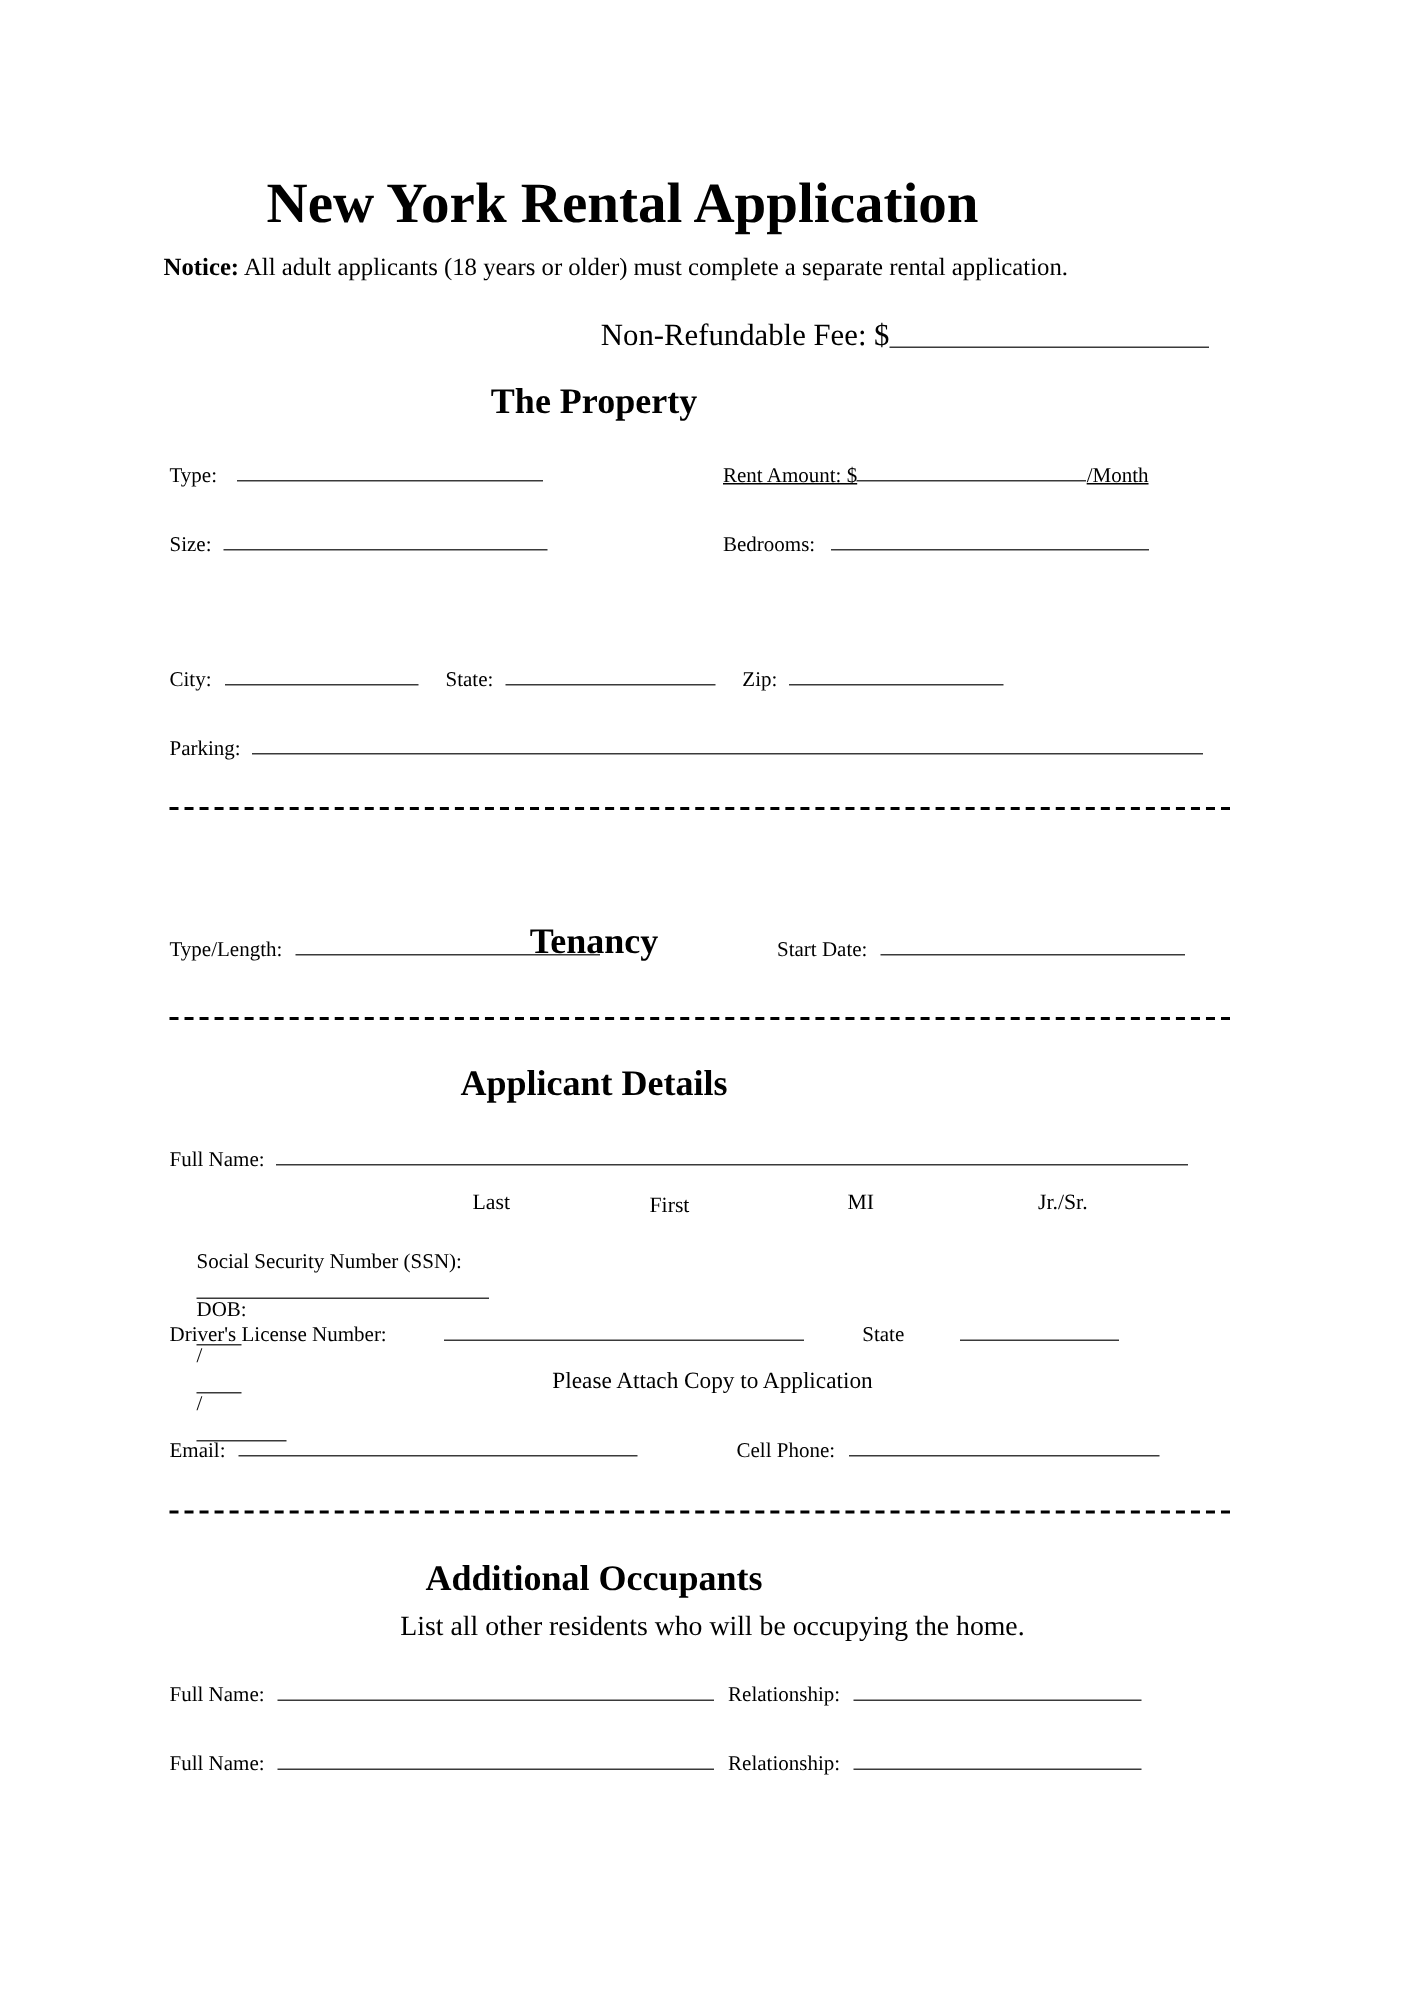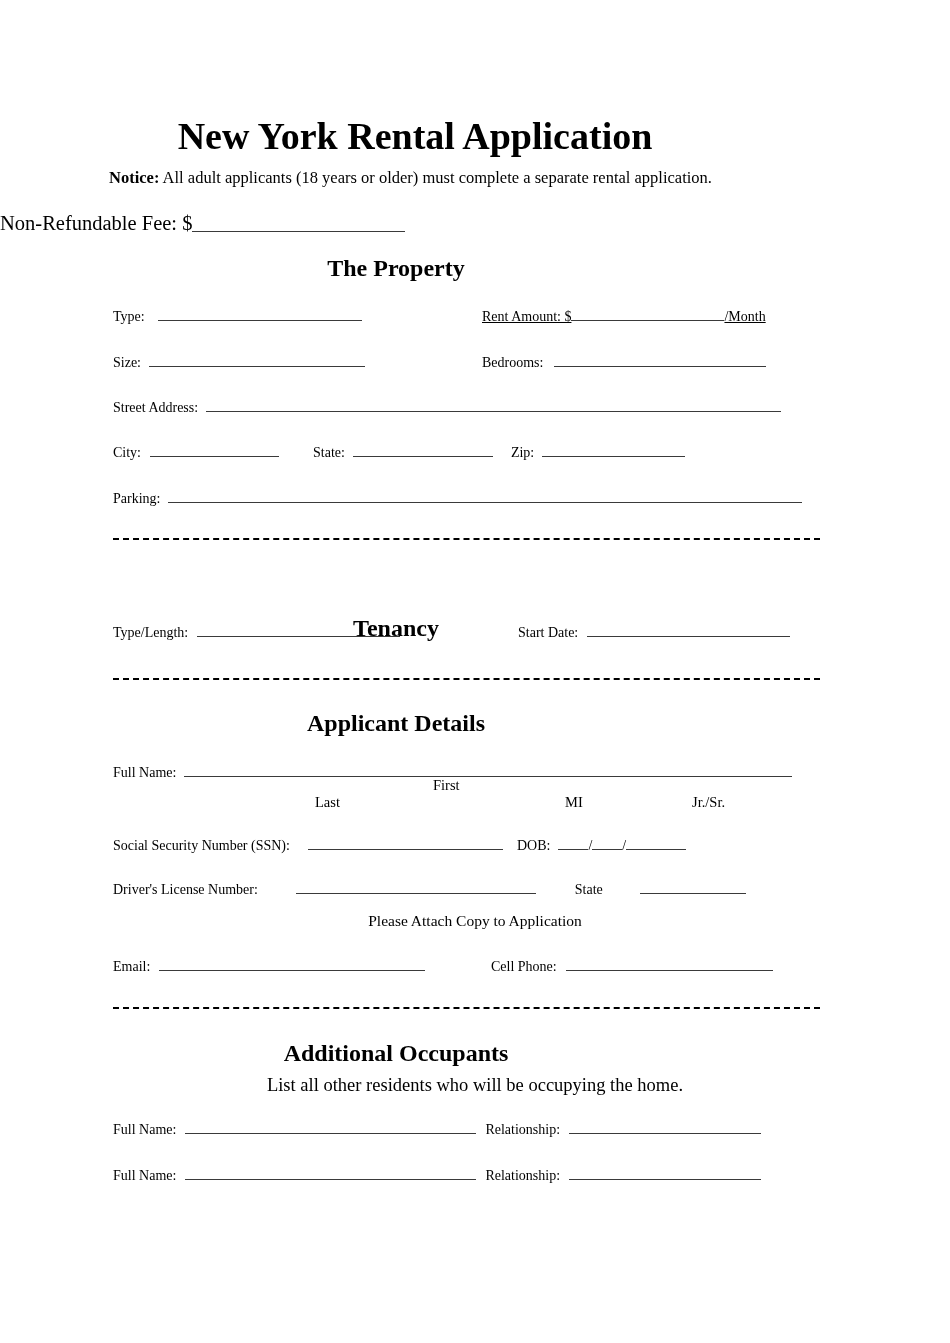--- a/index.html
+++ b/index.html
@@ -66,21 +66,21 @@
   .lbl { display: inline-block; }
   .fill {
     display: inline-block;
     border-bottom: 1.4px solid #3a3a3a;
     height: 1.05em;
   }
 
   .centered-line {
     position: absolute;
     width: 806px;
-    text-align: left;
+    text-align: right;
     font-size: 20.5px;
     white-space: nowrap;
   }
   .centered-line .fill { vertical-align: -2px; }
 
   .subcap {
     position: absolute;
     font-size: 14.5px;
     white-space: nowrap;
   }
@@ -132,29 +132,25 @@
   <div class="row" style="left:113px; top:351px;">
     <span class="lbl">Size:</span>
     <span class="fill" style="width:216px; margin-left:8px;"></span>
   </div>
 
   <div class="row" style="left:482px; top:351px;">
     <span class="lbl">Bedrooms:</span>
     <span class="fill" style="width:212px; margin-left:11px;"></span>
   </div>
 
-  <div class="row" style="left:113px; top:396px;">
-    <span class="lbl">Street Address:</span>
-    <span class="fill" style="width:575px; margin-left:8px;"></span>
-  </div>
 
   <div class="row" style="left:113px; top:441px;">
     <span class="lbl">City:</span>
     <span class="fill" style="width:129px; margin-left:9px;"></span>
-    <span class="lbl" style="margin-left:34px;">State:</span>
+    <span class="lbl" style="margin-left:18px;">State:</span>
     <span class="fill" style="width:140px; margin-left:8px;"></span>
     <span class="lbl" style="margin-left:18px;">Zip:</span>
     <span class="fill" style="width:143px; margin-left:8px;"></span>
   </div>
 
   <div class="row" style="left:113px; top:487px;">
     <span class="lbl">Parking:</span>
     <span class="fill" style="width:634px; margin-left:8px;"></span>
   </div>
 
@@ -175,25 +171,25 @@
   <div class="dashed" style="top:678px;"></div>
 
   <div class="section-head" style="top:710px;">Applicant Details</div>
 
   <div class="row" style="left:113px; top:761px;">
     <span class="lbl">Full Name:</span>
     <span class="fill" style="width:608px; margin-left:8px;"></span>
   </div>
 
   <div class="subcap" style="left:315px; top:794px;">Last</div>
-  <div class="subcap" style="left:433px; top:777px;">First</div>
+  <div class="subcap" style="left:433px; top:796px;">First</div>
   <div class="subcap" style="left:565px; top:794px;">MI</div>
   <div class="subcap" style="left:692px; top:794px;">Jr./Sr.</div>
 
-  <div class="row" style="left:113px; top:834px;">
+  <div class="row" style="left:113px; top:834px;flex-direction:column;">
     <span class="lbl">Social Security Number (SSN):</span>
     <span class="fill" style="width:195px; margin-left:18px;"></span>
     <span class="lbl" style="margin-left:14px;">DOB:</span>
     <span class="fill" style="width:30px; margin-left:8px;"></span>
     <span class="lbl">/</span>
     <span class="fill" style="width:30px;"></span>
     <span class="lbl">/</span>
     <span class="fill" style="width:60px;"></span>
   </div>
 

